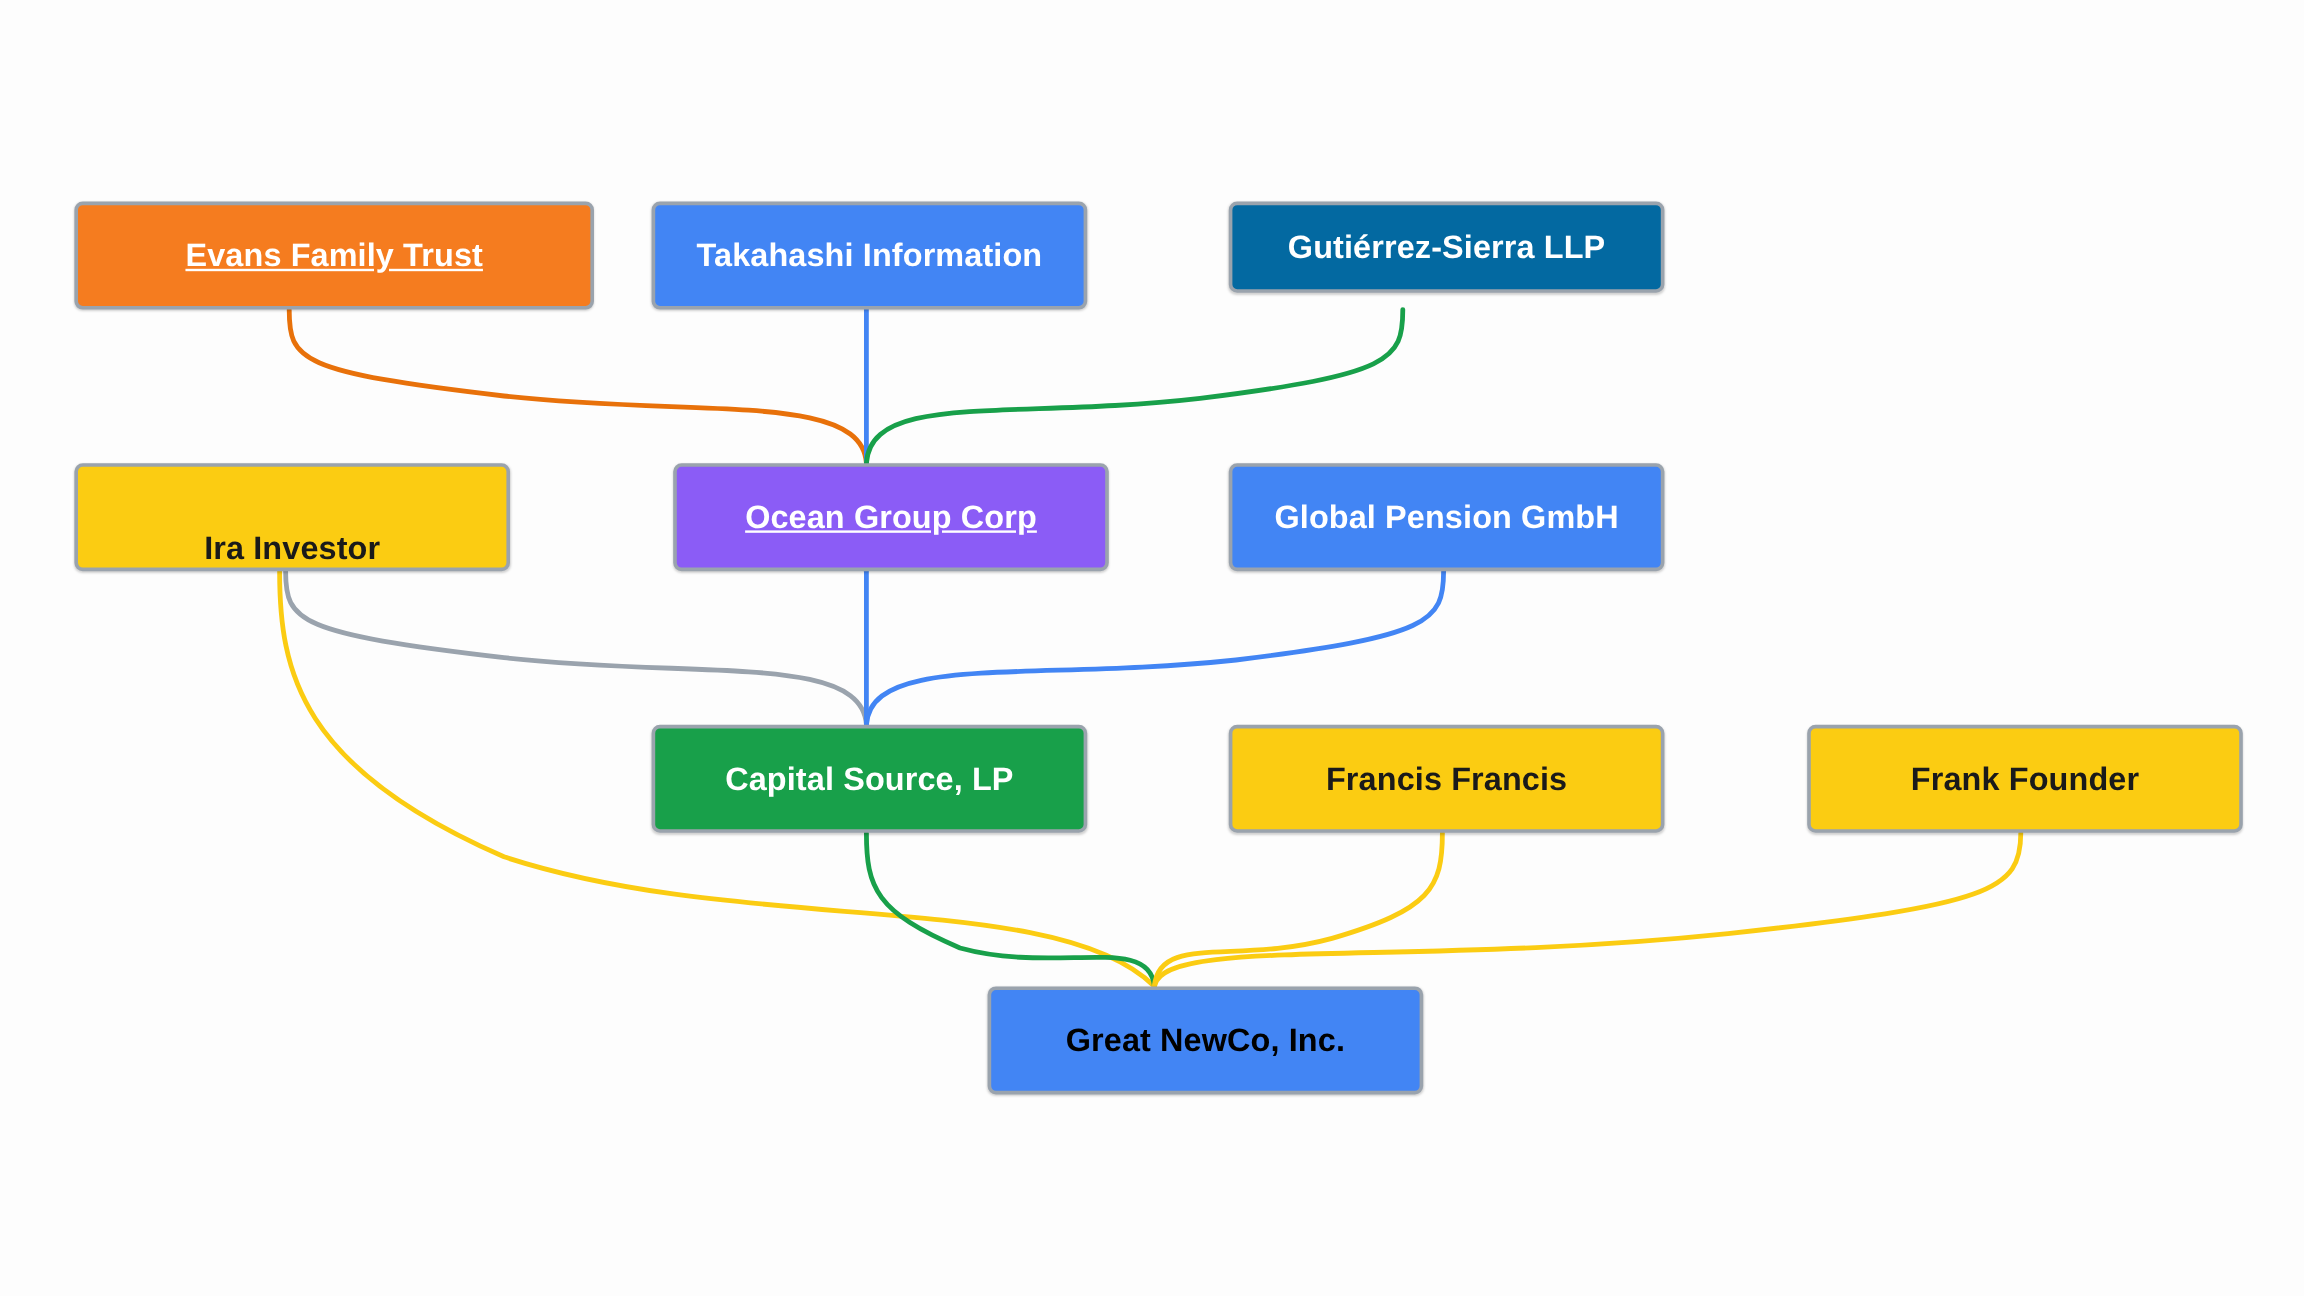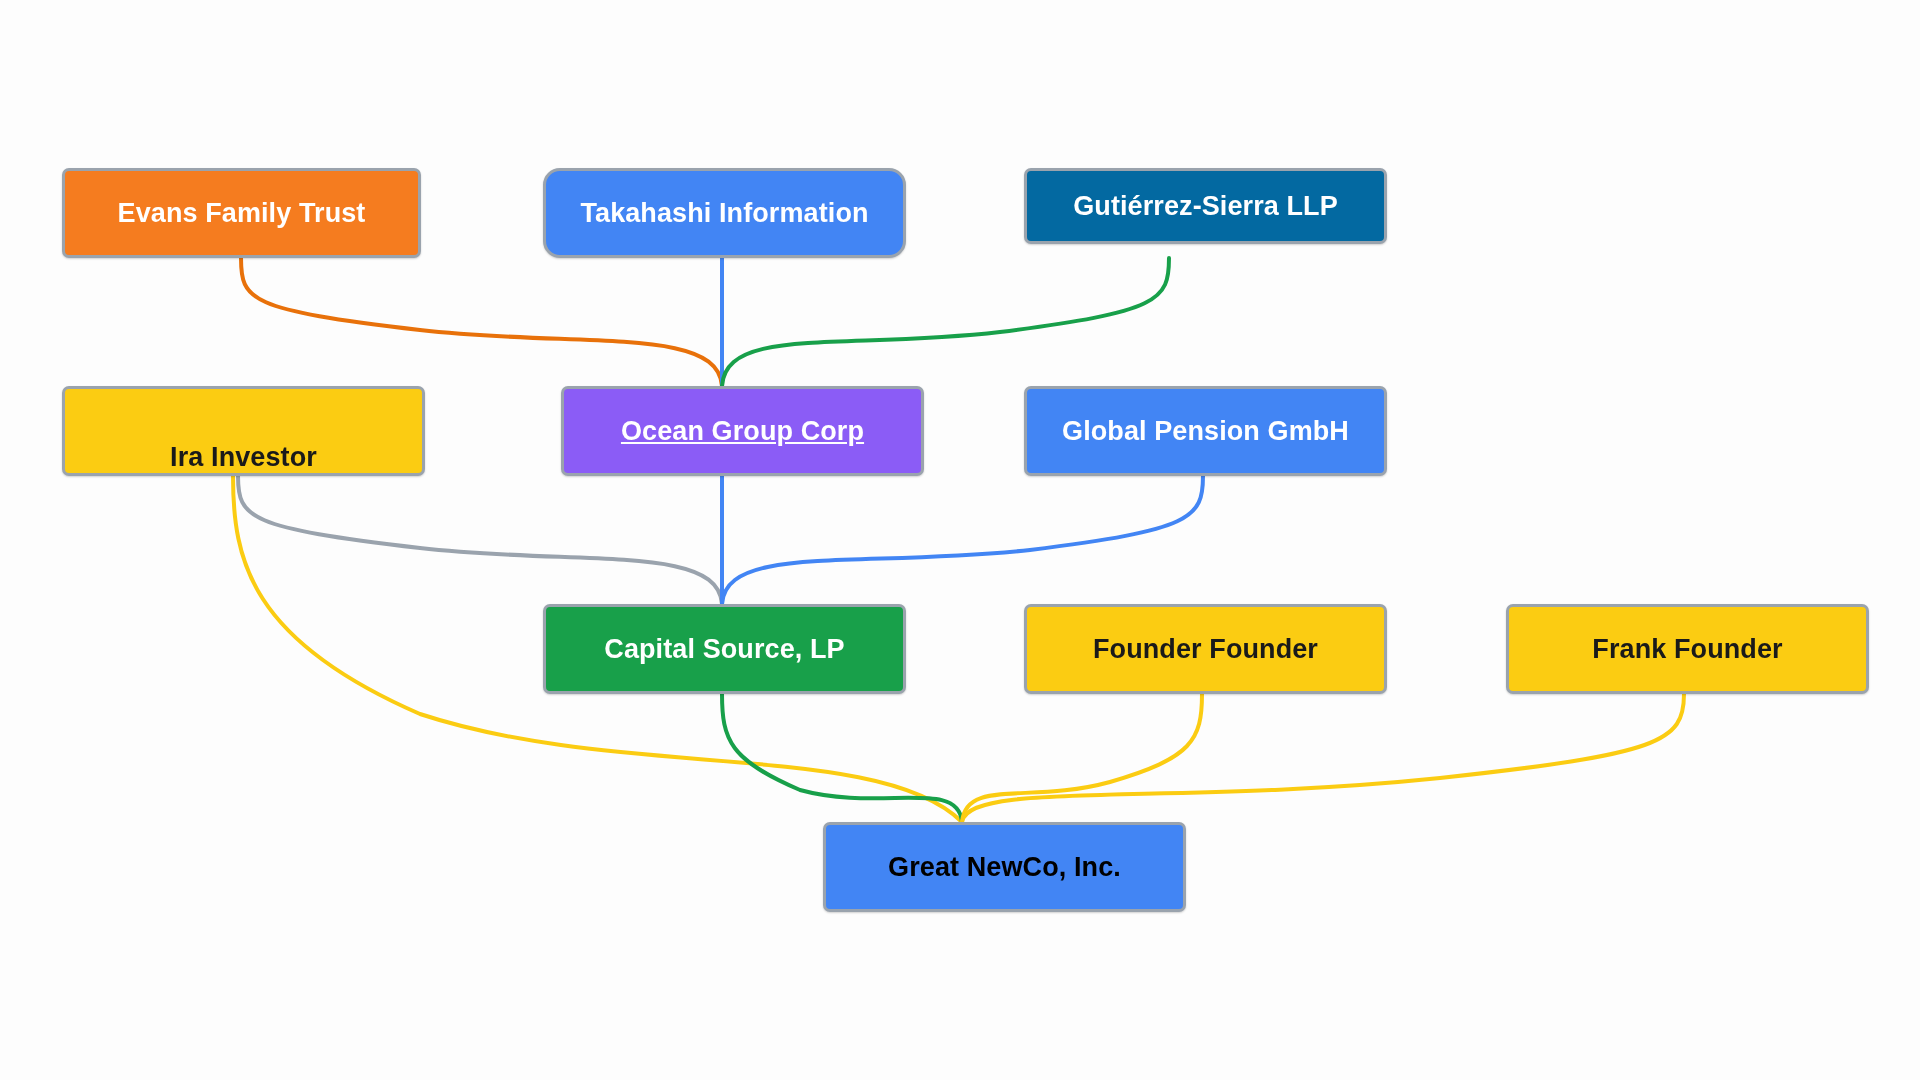--- a/index.html
+++ b/index.html
@@ -57,43 +57,43 @@
       <path d="M 238 476 C 238 518 248 528 420 548 C 580 566 718 544 722 604" fill="none" stroke="#9aa3ad" stroke-width="4" stroke-linecap="round"></path>
       <path d="M 722 476 L 722 604" fill="none" stroke="#4285f4" stroke-width="4" stroke-linecap="round"></path>
       <path d="M 1203 476 C 1203 518 1192 530 1030 550 C 860 568 726 544 722 604" fill="none" stroke="#4285f4" stroke-width="4" stroke-linecap="round"></path>
       <path d="M 233 476 C 233 560 250 640 420 714 C 620 780 880 740 962 822" fill="none" stroke="#fbcc12" stroke-width="4" stroke-linecap="round"></path>
       <path d="M 722 694 C 722 740 730 760 800 790 C 880 812 958 778 962 822" fill="none" stroke="#18a04a" stroke-width="4" stroke-linecap="round"></path>
       <path d="M 1202 694 C 1202 740 1192 758 1110 782 C 1030 804 966 778 962 822" fill="none" stroke="#fbcc12" stroke-width="4" stroke-linecap="round"></path>
       <path d="M 1684 694 C 1684 742 1660 754 1440 778 C 1170 806 968 780 962 822" fill="none" stroke="#fbcc12" stroke-width="4" stroke-linecap="round"></path>
     </svg>
 
   <div id="node-layer">
-      <div class="node" style="left: 62px; top: 168px; width: 359px; height: 90px; background: rgb(245, 124, 31); color: rgb(255, 255, 255); border-color: rgb(154, 163, 173);">
+      <div class="node" style="left: 62px; top: 168px; width: 433px; height: 90px; background: rgb(245, 124, 31); color: rgb(255, 255, 255); border-color: rgb(154, 163, 173); text-decoration: underline;">
         <span class="node-label">Evans Family Trust</span>
       </div>
-      <div class="node" style="left: 543px; top: 168px; width: 363px; height: 90px; background: rgb(66, 133, 244); color: rgb(255, 255, 255); border-color: rgb(154, 163, 173); border-radius: 17px;">
+      <div class="node" style="left: 543px; top: 168px; width: 363px; height: 90px; background: rgb(66, 133, 244); color: rgb(255, 255, 255); border-color: rgb(154, 163, 173);">
         <span class="node-label">Takahashi Information</span>
       </div>
       <div class="node" style="left: 1024px; top: 168px; width: 363px; height: 76px; background: #0369a1; color: rgb(255, 255, 255); border-color: rgb(154, 163, 173);">
         <span class="node-label">Gutiérrez-Sierra LLP</span>
       </div>
       <div class="node" style="left: 62px; top: 386px; width: 363px; height: 90px; background: rgb(251, 204, 18); color: rgb(26, 26, 26); border-color: rgb(154, 163, 173); align-items: flex-end;">
         <span class="node-label">Ira Investor</span>
       </div>
       <div class="node" style="left: 561px; top: 386px; width: 363px; height: 90px; background: #8b5cf6; color: rgb(255, 255, 255); border-color: rgb(154, 163, 173); text-decoration: underline;">
         <span class="node-label">Ocean Group Corp</span>
       </div>
       <div class="node" style="left: 1024px; top: 386px; width: 363px; height: 90px; background: rgb(66, 133, 244); color: rgb(255, 255, 255); border-color: rgb(154, 163, 173); text-align: right;">
         <span class="node-label">Global Pension GmbH</span>
       </div>
       <div class="node" style="left: 543px; top: 604px; width: 363px; height: 90px; background: rgb(24, 160, 74); color: rgb(255, 255, 255); border-color: rgb(154, 163, 173);">
         <span class="node-label">Capital Source, LP</span>
       </div>
       <div class="node" style="left: 1024px; top: 604px; width: 363px; height: 90px; background: rgb(251, 204, 18); color: rgb(26, 26, 26); border-color: rgb(154, 163, 173);">
-        <span class="node-label">Founder Founder</span>
+        <span class="node-label">Francis Francis</span>
       </div>
       <div class="node" style="left: 1506px; top: 604px; width: 363px; height: 90px; background: rgb(251, 204, 18); color: rgb(26, 26, 26); border-color: rgb(154, 163, 173);">
         <span class="node-label">Frank Founder</span>
       </div>
       <div class="node" style="left: 783px; top: 822px; width: 363px; height: 90px; background: rgb(66, 133, 244); color: #000000; border-color: rgb(154, 163, 173); margin-left: 40px;">
         <span class="node-label">Great NewCo, Inc.</span>
       </div>
     </div>
 
 </div>

